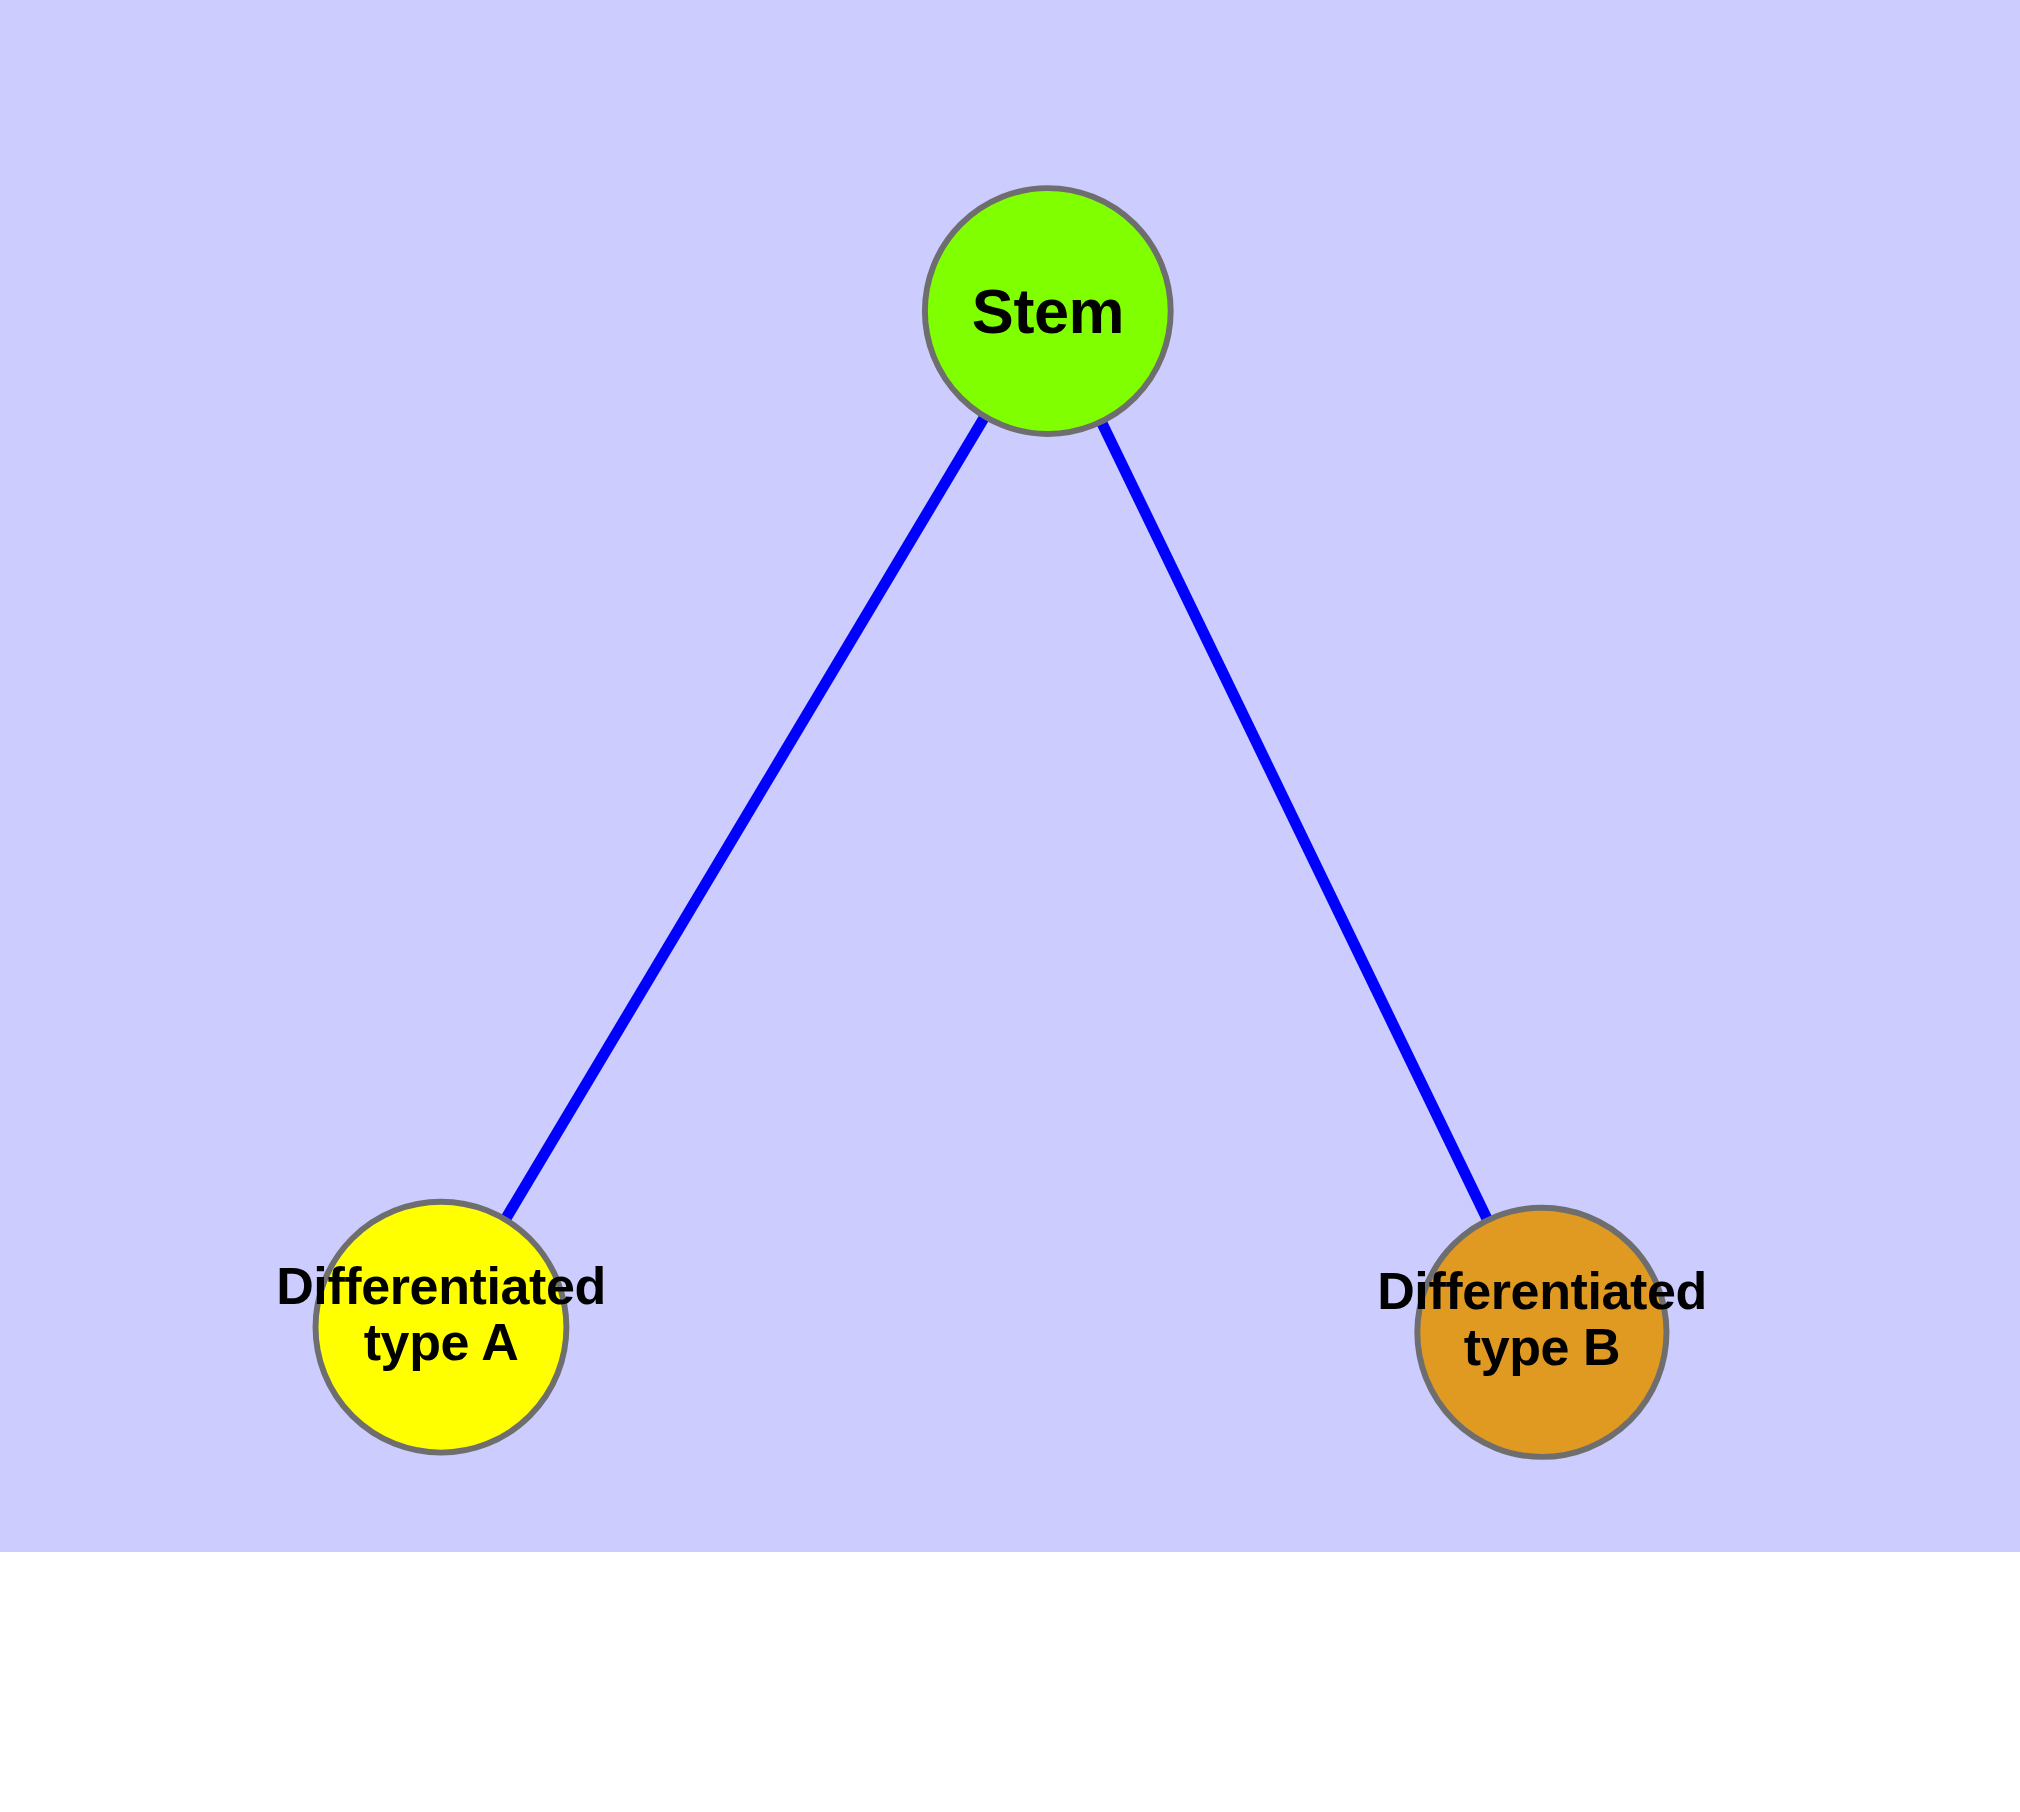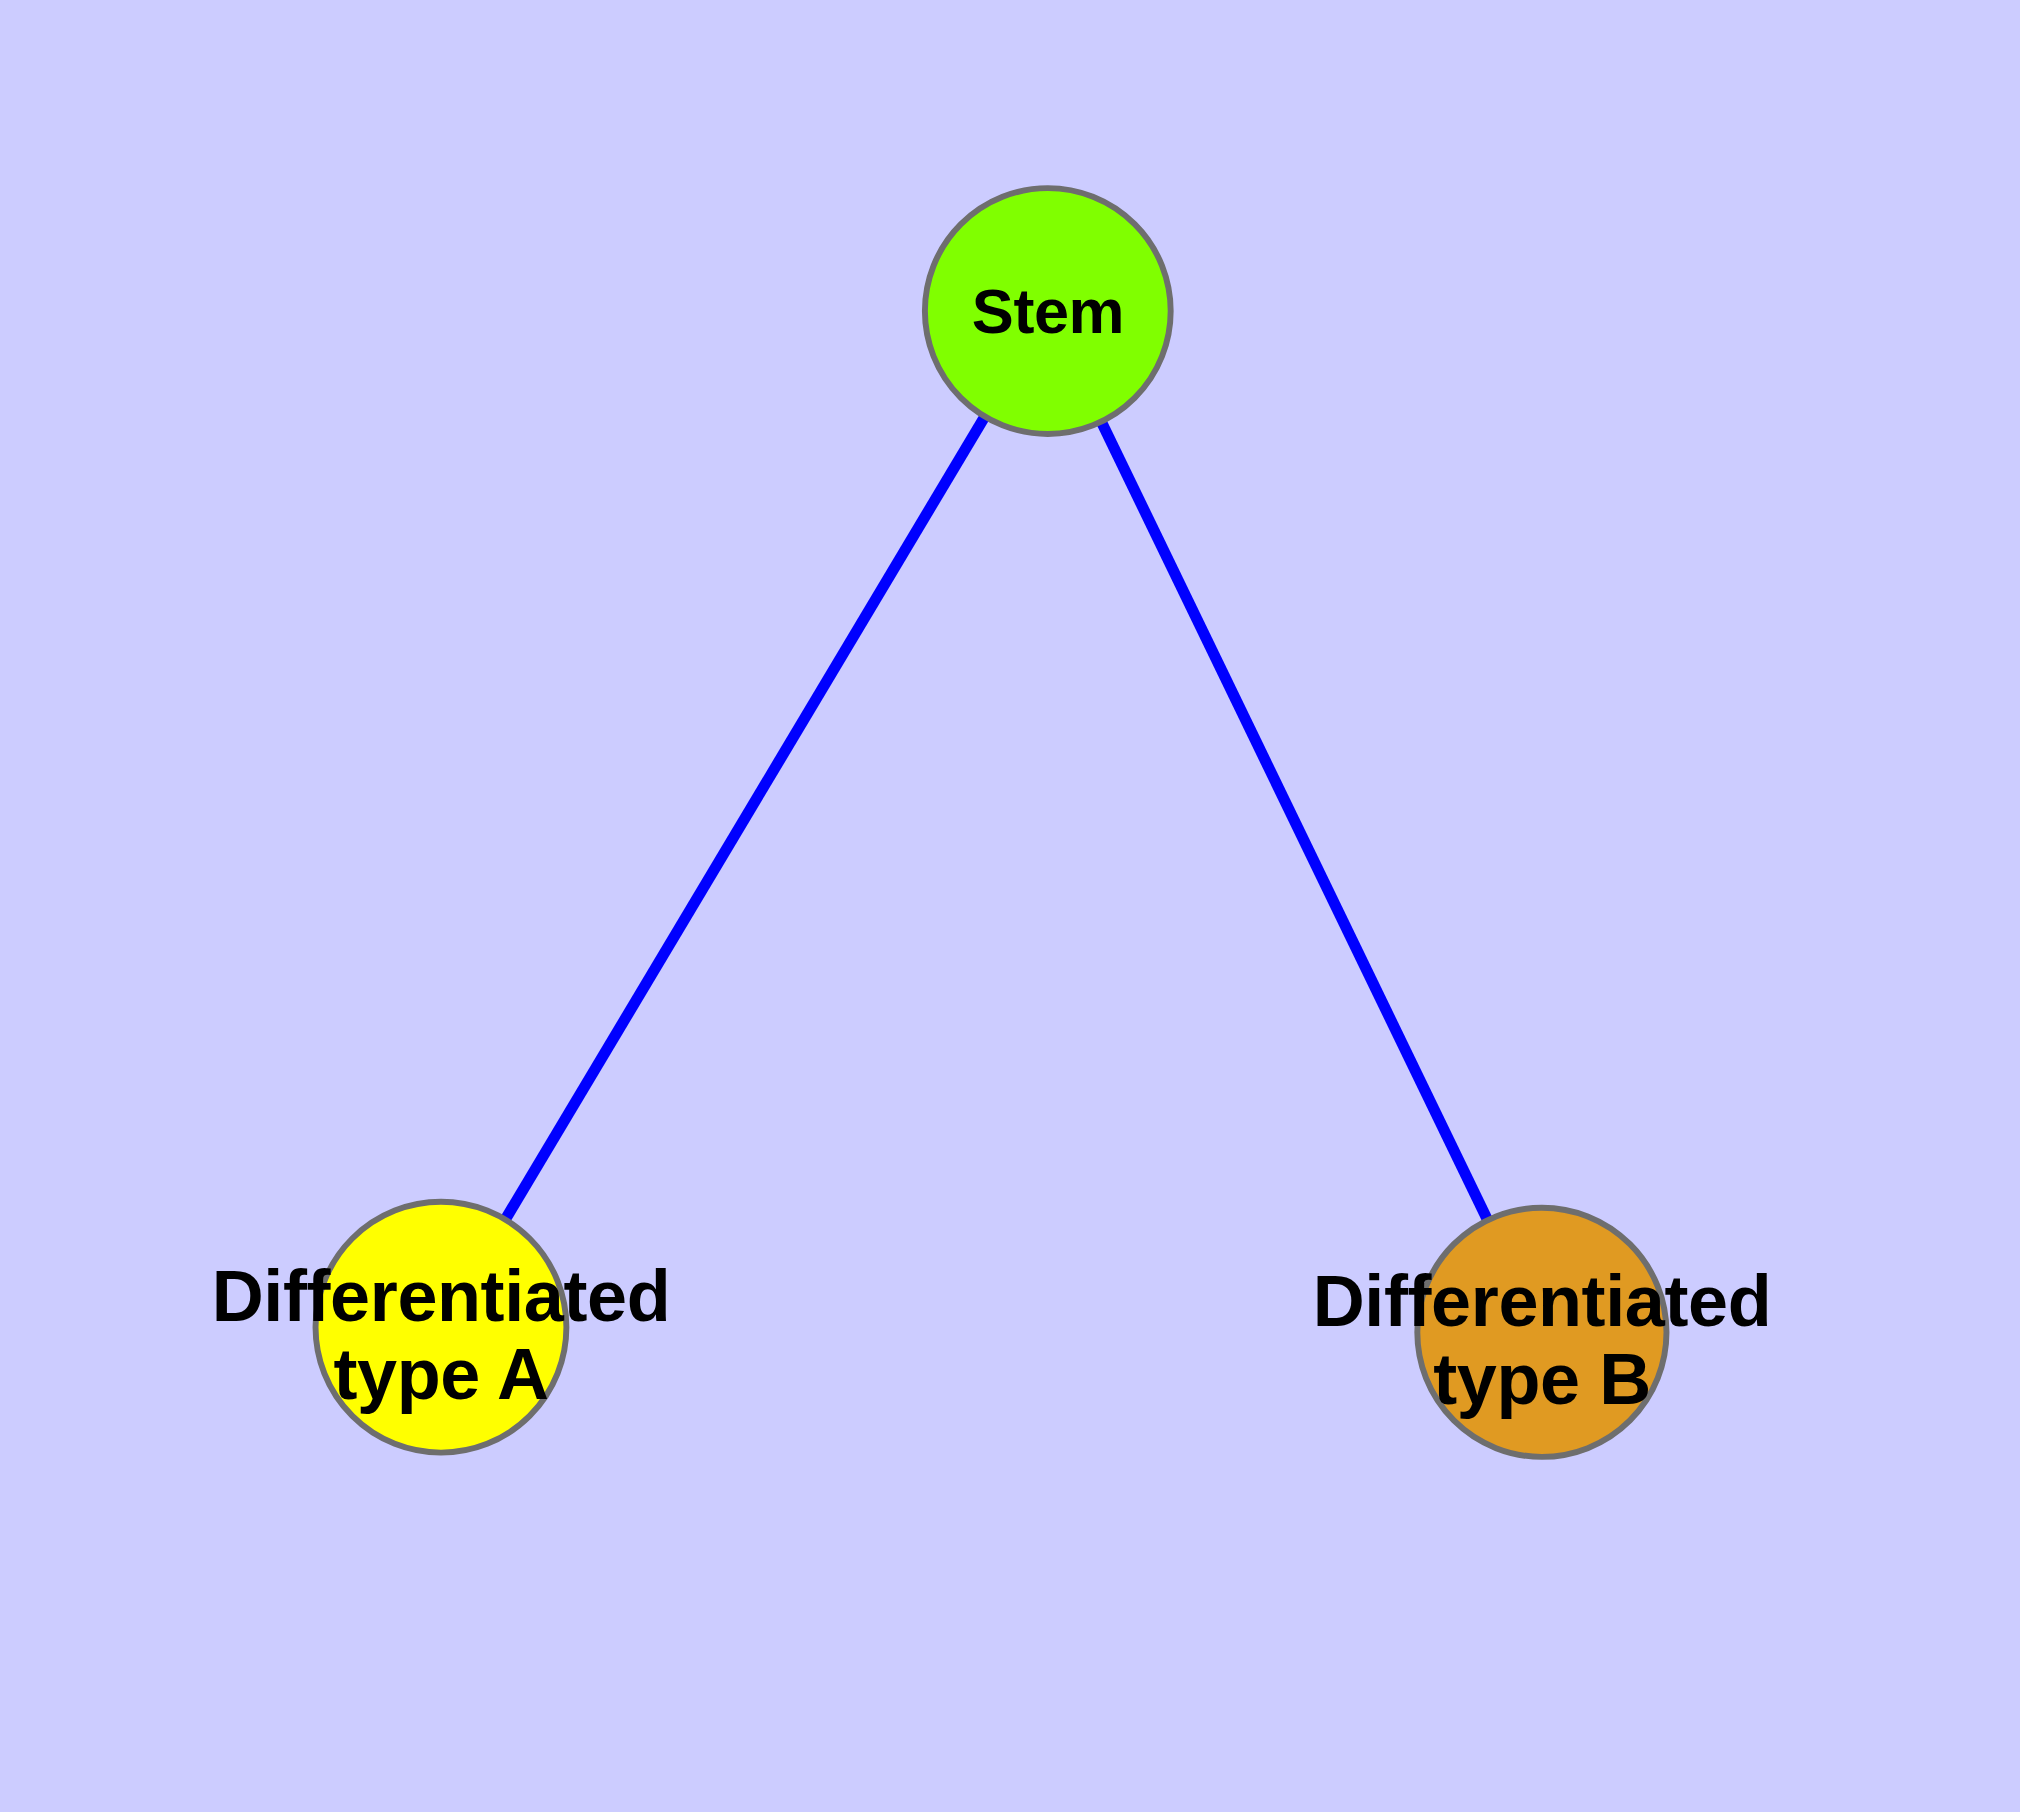--- a/index.html
+++ b/index.html
@@ -34,28 +34,28 @@
     line-height: 1.08;
     white-space: pre;
     pointer-events: none;
     -webkit-font-smoothing: antialiased;
   }
   #label-stem {
     font-size: 63px;
     letter-spacing: -0.4px;
   }
   #label-diff-a, #label-diff-b {
-    font-size: 72px;
+    font-size: 52px;
     letter-spacing: -0.4px;
   }
 </style>
 </head>
 <body>
 
-<div id="canvas" style="width: 2021px; height: 1812px;">
+<div id="canvas" style="width: 2021px; height: 1552px;">
 
   <div id="bg-rect" style="background: rgb(204, 204, 255); width: 2021px; height: 1812px;"></div>
 
   <svg id="graph-svg" viewBox="0 0 2384 2138" style="width: 2021px; height: 1812px;">
     <g id="edge-layer">
       <line id="edge-0" x1="1236" y1="367" x2="520" y2="1566" stroke="#0000FF" stroke-width="13"></line>
       <line id="edge-1" x1="1236" y1="367" x2="1819" y2="1572" stroke="#0000FF" stroke-width="13"></line>
     </g>
     <g id="node-layer">
       <circle id="node-circle-0" cx="1236" cy="367" r="145" fill="#80FF00" stroke="#6E6E6E" stroke-width="7"></circle>

